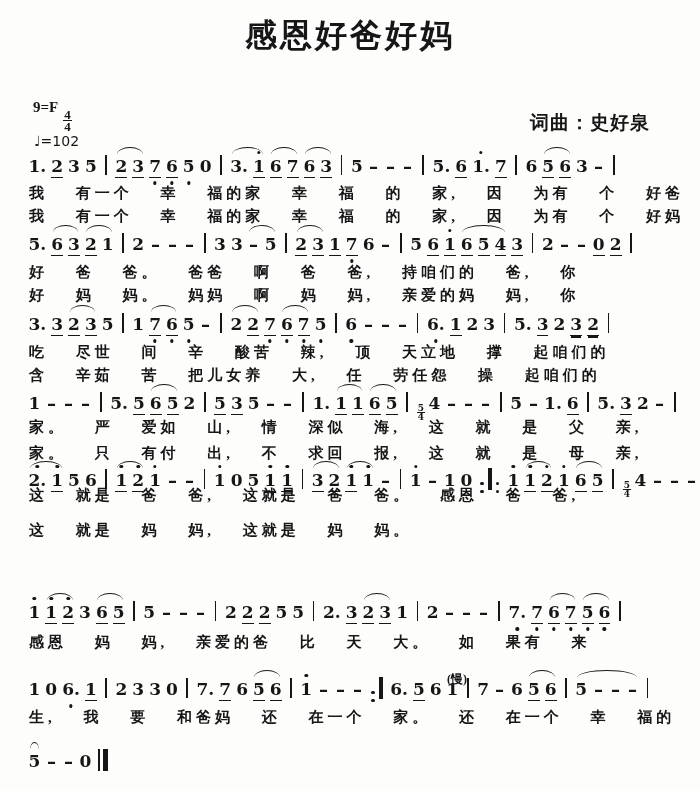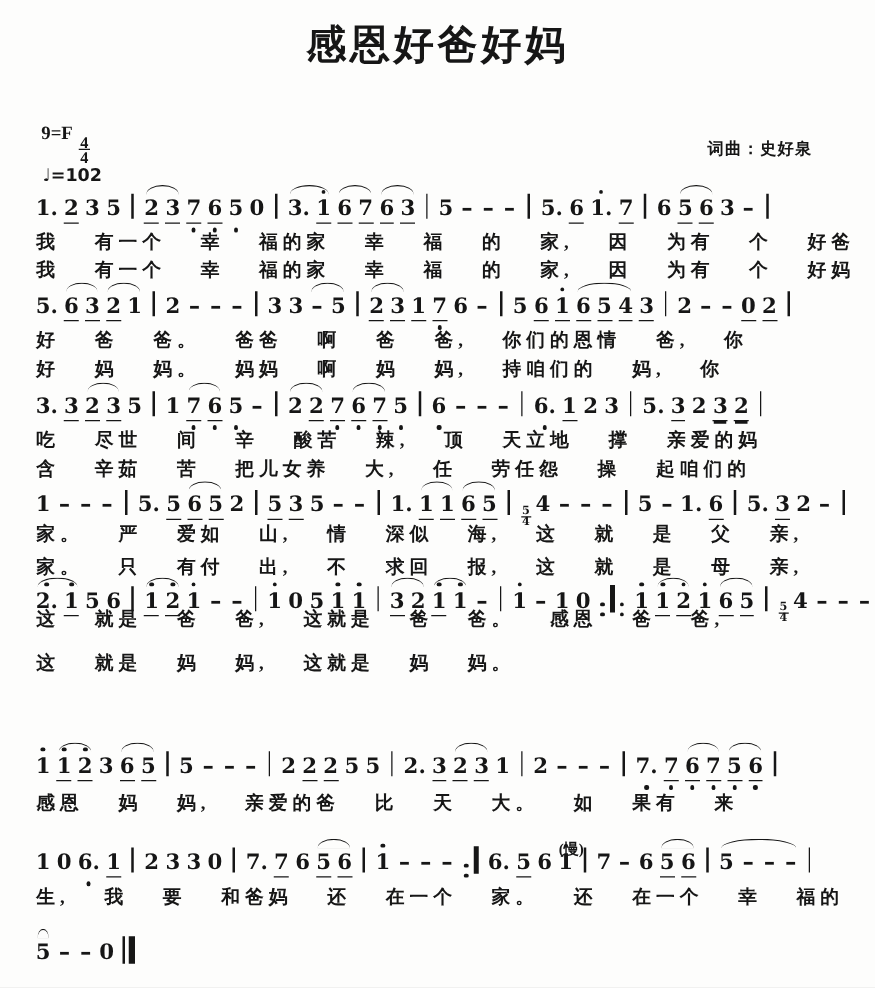--- a/index.html
+++ b/index.html
@@ -5,23 +5,23 @@
   html,body{margin:0;padding:0;background:#e8e8e8;}
   #page{position:relative;width:700px;height:790px;background:#fdfdfc;overflow:hidden;
         font-family:"Liberation Serif",serif;color:#161616;}
   
   #title{position:absolute;top:14px;left:0;width:100%;text-align:center;
          font-size:32px;font-weight:700;letter-spacing:3px;}
   #keysig{position:absolute;left:33px;top:99px;font-size:15px;font-weight:700;white-space:nowrap;}
   .frac{display:inline-flex;flex-direction:column;align-items:center;margin-left:5px;
         font-size:13px;line-height:11px;font-weight:700;vertical-align:-7px;}
   .frac b:first-child{border-bottom:1.3px solid #161616;padding:0 1px;}
-  #tempo{position:absolute;left:34px;top:133px;font-size:14px;font-weight:700;
+  #tempo{position:absolute;left:34px;top:133px;font-size:14px;font-weight:400;
          font-family:"DejaVu Sans","Liberation Sans",sans-serif;}
-  #credit{position:absolute;right:50px;top:110px;font-size:13px;font-weight:700;letter-spacing:1px;text-align:center;}
+  #credit{position:absolute;right:50px;top:110px;font-size:19px;font-weight:700;letter-spacing:1px;text-align:center;}
   
   #score{position:absolute;inset:0;}
   .system{position:absolute;left:26px;right:10px;}
   .nline{position:absolute;left:0;top:0;white-space:nowrap;text-decoration:underline;}
   .note{display:inline-block;position:relative;margin:0 2.5px;
         font-family:"DejaVu Serif",serif;font-weight:700;font-size:17px;line-height:21px;}
   .note.u1{border-bottom:1.6px solid #161616;}
   .note.u2{border-bottom:1.6px solid #161616;box-shadow:0 3px 0 -1px #161616;}
   .note.dash{transform:scaleX(1.35);margin:0 5px;}
   .du,.dd{position:absolute;left:50%;transform:translateX(-50%);width:3.4px;height:3.4px;
@@ -64,26 +64,26 @@
   <div id="credit">词曲：史好泉</div>
 
   <div id="score">
       <div class="system" style="top: 155px;">
         <div class="nline"><span class="note">1.</span><span class="note u1">2</span><span class="note">3</span><span class="note">5</span><span class="bar"></span><span class="slur"><span class="note u1">2</span><span class="note u1">3</span></span><span class="note u1">7<i class="dd"></i></span><span class="note u1">6<i class="dd"></i></span><span class="note">5<i class="dd"></i></span><span class="note">0</span><span class="bar"></span><span class="slur"><span class="note">3.</span><span class="note u1">1<i class="du"></i></span></span><span class="slur"><span class="note u1">6</span><span class="note u1">7</span></span><span class="slur"><span class="note u1">6</span><span class="note u1">3</span></span><span class="bar"></span><span class="note">5</span><span class="note dash">-</span><span class="note dash">-</span><span class="note dash">-</span><span class="bar"></span><span class="note">5.</span><span class="note u1">6</span><span class="note">1.<i class="du"></i></span><span class="note u1">7</span><span class="bar"></span><span class="note">6</span><span class="slur"><span class="note u1">5</span><span class="note u1">6</span></span><span class="note">3</span><span class="note dash">-</span><span class="bar"></span></div>
         <div class="lline" style="top: 29px;">我 有一个 幸 福的家 幸 福 的 家, 因 为有 个 好爸 爸</div>
         <div class="lline" style="top: 52px;">我 有一个 幸 福的家 幸 福 的 家, 因 为有 个 好妈 妈</div>
       </div>
       <div class="system" style="top: 233px;">
         <div class="nline"><span class="note">5.</span><span class="slur"><span class="note u1">6</span><span class="note u1">3</span></span><span class="slur"><span class="note u1">2</span><span class="note">1</span></span><span class="bar"></span><span class="note">2</span><span class="note dash">-</span><span class="note dash">-</span><span class="note dash">-</span><span class="bar"></span><span class="note">3</span><span class="note">3</span><span class="slur"><span class="note dash">-</span><span class="note">5</span></span><span class="bar"></span><span class="slur"><span class="note u1">2</span><span class="note u1">3</span></span><span class="note u1">1</span><span class="note u1">7<i class="dd"></i></span><span class="note">6</span><span class="note dash">-</span><span class="bar"></span><span class="note">5</span><span class="note u1">6</span><span class="note u1">1<i class="du"></i></span><span class="slur"><span class="note u1">6</span><span class="note u1">5</span><span class="note u1">4</span></span><span class="note u1">3</span><span class="bar"></span><span class="note">2</span><span class="note dash">-</span><span class="note dash">-</span><span class="note u1">0</span><span class="note u1">2</span><span class="bar"></span></div>
-        <div class="lline" style="top: 30px;">好 爸 爸。 爸爸 啊 爸 爸, 你们的恩情 爸, 你</div>
-        <div class="lline" style="top: 53px;">好 妈 妈。 妈妈 啊 妈 妈, 持咱们的 妈, 你</div>
+        <div class="lline" style="top: 30px;">好 爸 爸。 爸爸 啊 爸 爸, 持咱们的 爸, 你</div>
+        <div class="lline" style="top: 53px;">好 妈 妈。 妈妈 啊 妈 妈, 亲爱的妈 妈, 你</div>
       </div>
       <div class="system" style="top: 313px;">
         <div class="nline"><span class="note">3.</span><span class="note u1">3</span><span class="slur"><span class="note u1">2</span><span class="note u1">3</span></span><span class="note">5</span><span class="bar"></span><span class="note">1</span><span class="slur"><span class="note u1">7<i class="dd"></i></span><span class="note u1">6<i class="dd"></i></span></span><span class="note">5<i class="dd"></i></span><span class="note dash">-</span><span class="bar"></span><span class="slur"><span class="note">2</span><span class="note u1">2</span></span><span class="note u1">7<i class="dd"></i></span><span class="slur"><span class="note u1">6<i class="dd"></i></span><span class="note u1">7<i class="dd"></i></span></span><span class="note">5<i class="dd"></i></span><span class="bar"></span><span class="note">6<i class="dd"></i></span><span class="note dash">-</span><span class="note dash">-</span><span class="note dash">-</span><span class="bar"></span><span class="note">6.<i class="dd"></i></span><span class="note u1">1</span><span class="note">2</span><span class="note">3</span><span class="bar"></span><span class="note">5.</span><span class="note u1">3</span><span class="note">2</span><span class="note u2">3</span><span class="note u2">2</span><span class="bar"></span></div>
-        <div class="lline" style="top: 30px;">吃 尽世 间 辛 酸苦 辣, 顶 天立地 撑 亲爱的妈</div>
+        <div class="lline" style="top: 30px;">吃 尽世 间 辛 酸苦 辣, 顶 天立地 撑 起咱们的</div>
         <div class="lline" style="top: 53px;">含 辛茹 苦 把儿女养 大, 任 劳任怨 操 起咱们的</div>
       </div>
       <div class="system" style="top: 392px;">
         <div class="nline"><span class="note">1</span><span class="note dash">-</span><span class="note dash">-</span><span class="note dash">-</span><span class="bar"></span><span class="note">5.</span><span class="note u1">5</span><span class="slur"><span class="note u1">6</span><span class="note u1">5</span></span><span class="note">2</span><span class="bar"></span><span class="note u1">5</span><span class="note u1">3</span><span class="note">5</span><span class="note dash">-</span><span class="note dash">-</span><span class="bar"></span><span class="note">1.</span><span class="slur"><span class="note u1">1</span><span class="note u1">1</span></span><span class="slur"><span class="note u1">6</span><span class="note u1">5</span></span><span class="bar"></span><span class="ts">
             <b>5</b>
             <b>4</b>
           </span><span class="note">4</span><span class="note dash">-</span><span class="note dash">-</span><span class="note dash">-</span><span class="bar"></span><span class="note">5</span><span class="note dash">-</span><span class="note">1.</span><span class="note u1">6</span><span class="bar"></span><span class="note">5.</span><span class="note u1">3</span><span class="note">2</span><span class="note dash">-</span><span class="bar"></span></div>
         <div class="lline" style="top: 26px;">家。 严 爱如 山, 情 深似 海, 这 就 是 父 亲,</div>
         <div class="lline" style="top: 52px;">家。 只 有付 出, 不 求回 报, 这 就 是 母 亲,</div>
       </div>

